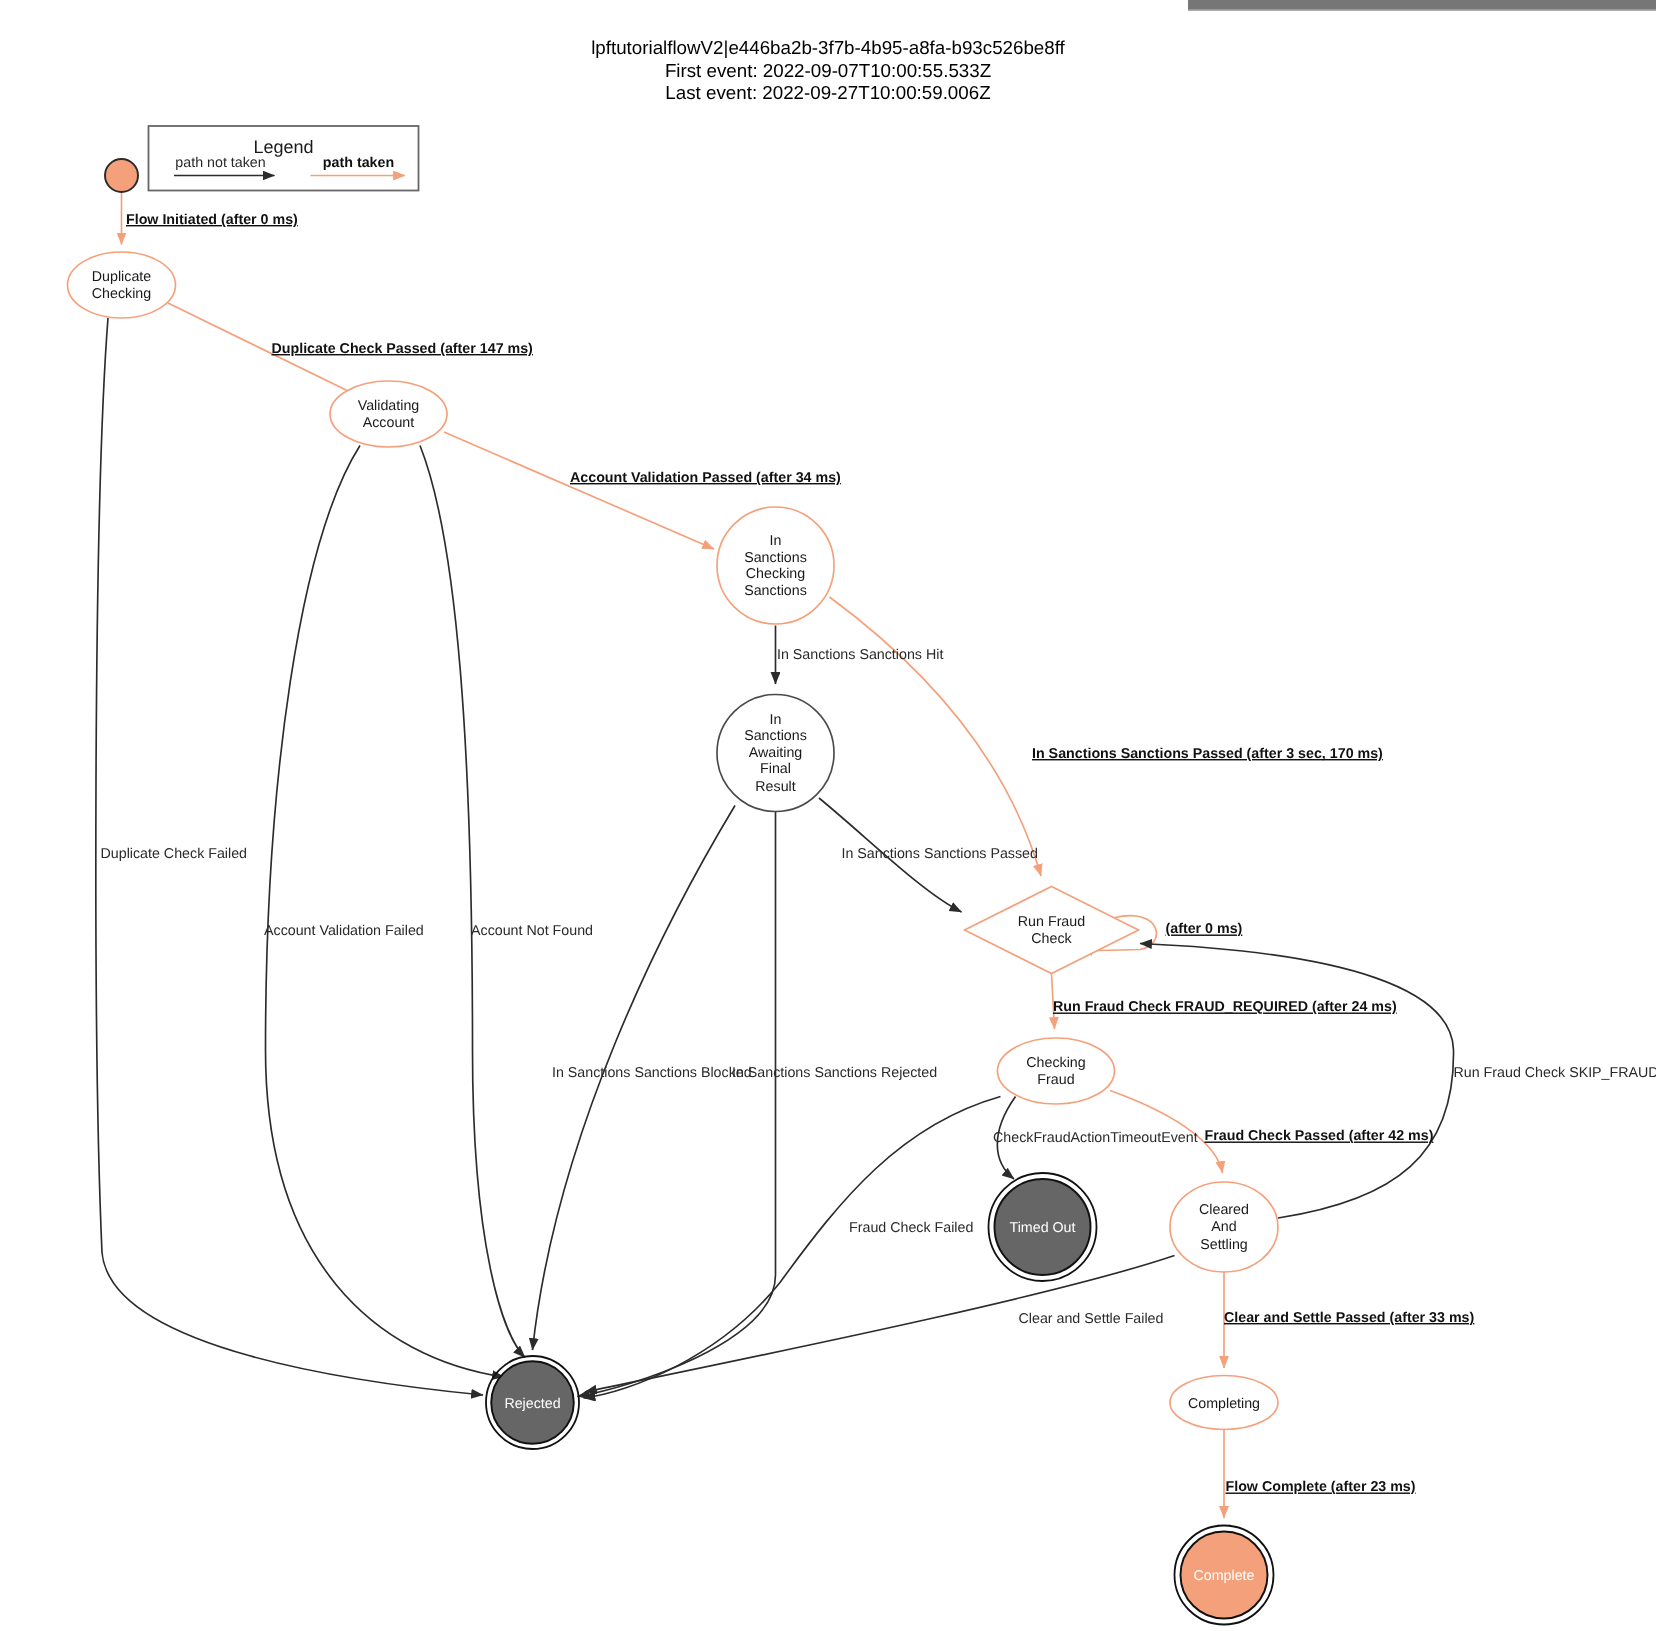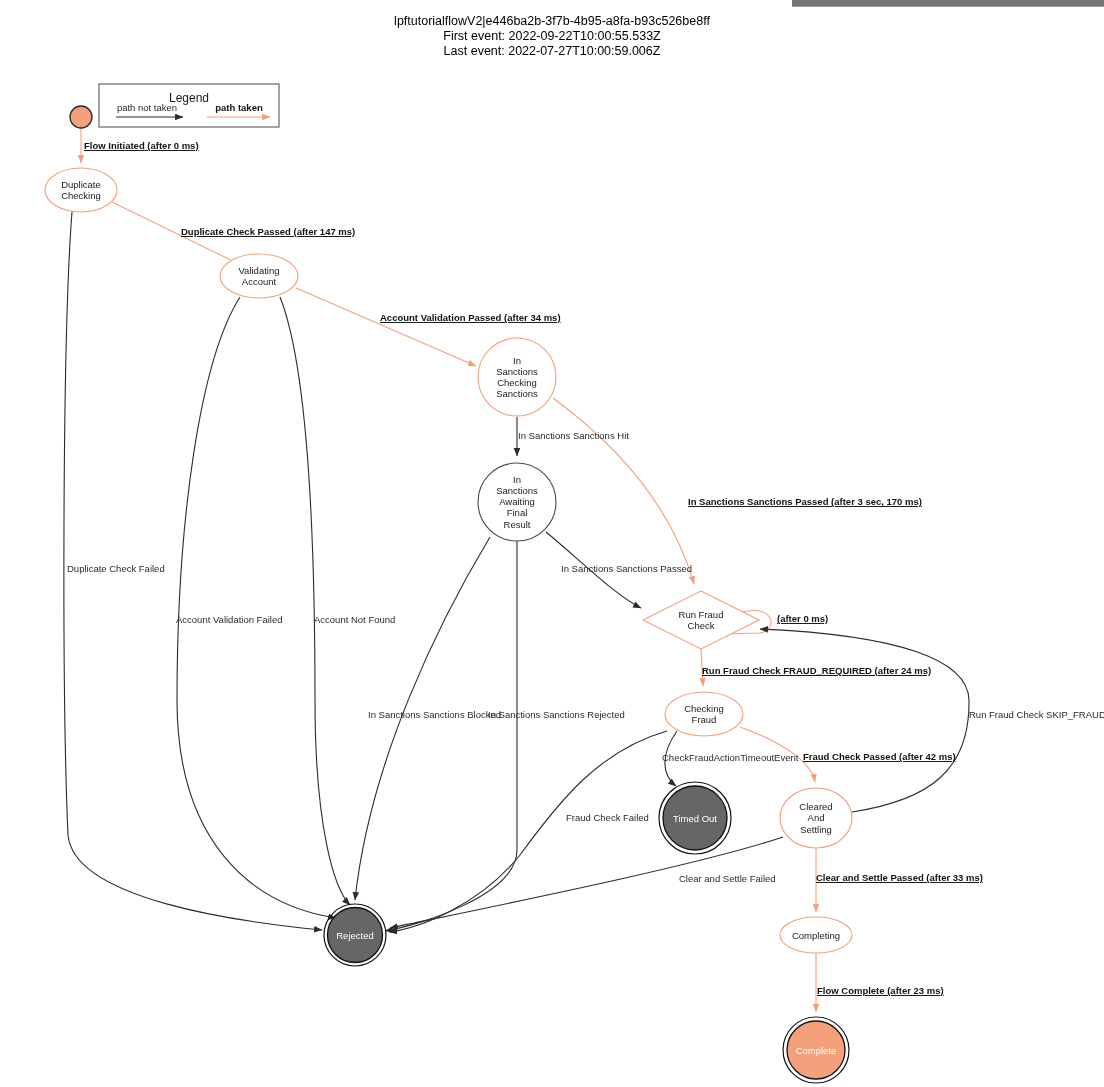--- a/index.html
+++ b/index.html
@@ -21,21 +21,21 @@
     left: 792px;
     top: 0px;
     width: 312px;
     height: 6px;
     background: #767676;
     border-bottom: 1px solid #9a9a9a;
   }
   #title-block {
     position: absolute;
     left: 0px;
-    top: 14px;
+    top: 25px;
     width: 1104px;
     text-align: center;
     line-height: 15px;
     font-size: 12.5px;
     color: #000000;
     pointer-events: none;
   }
   #title-block div { white-space: nowrap; }
   svg#graph {
     position: absolute;
@@ -87,22 +87,22 @@
 </style>
 </head>
 <body>
 
 <div id="root">
 
   <div id="topbar"></div>
 
   <div id="title-block">
     <div>lpftutorialflowV2|e446ba2b-3f7b-4b95-a8fa-b93c526be8ff</div>
-    <div>First event: 2022-09-22T10:00:55.533Z</div>
-    <div>Last event: 2022-07-27T10:00:59.006Z</div>
+    <div>First event: 2022-09-07T10:00:55.533Z</div>
+    <div>Last event: 2022-09-27T10:00:59.006Z</div>
   </div>
 
   <svg id="graph" viewBox="0 0 1104 1087">
     <defs>
       <marker id="ah-taken" markerWidth="9" markerHeight="9" refX="7.2" refY="3" orient="auto" markerUnits="strokeWidth">
         <path d="M0,0 L7.5,3 L0,6 z" fill="#F4A07A"></path>
       </marker>
       <marker id="ah-not" markerWidth="9" markerHeight="9" refX="7.2" refY="3" orient="auto" markerUnits="strokeWidth">
         <path d="M0,0 L7.5,3 L0,6 z" fill="#2b2b2b"></path>
       </marker>

